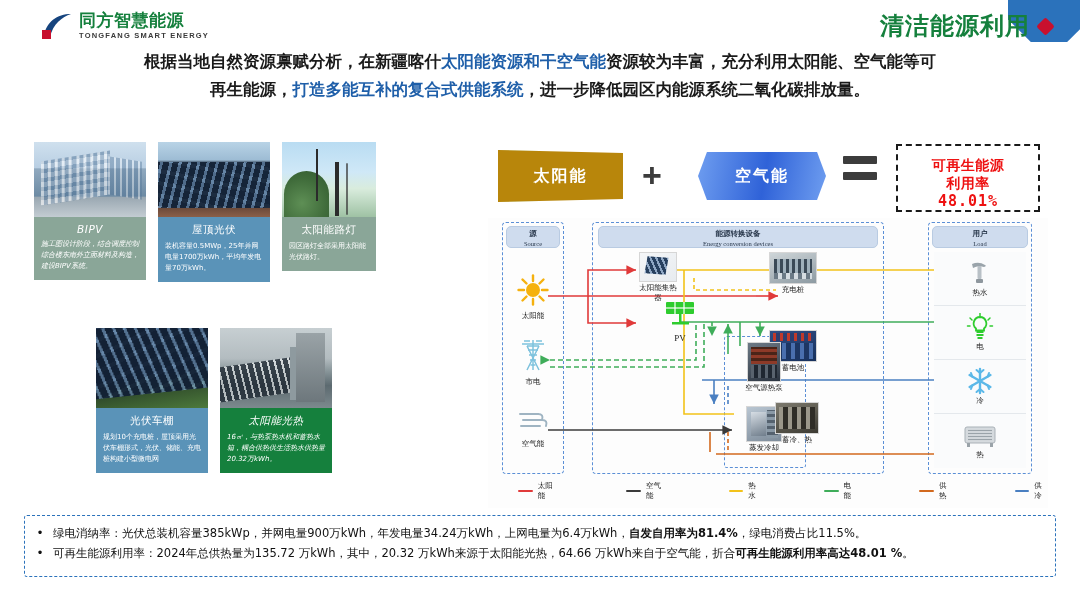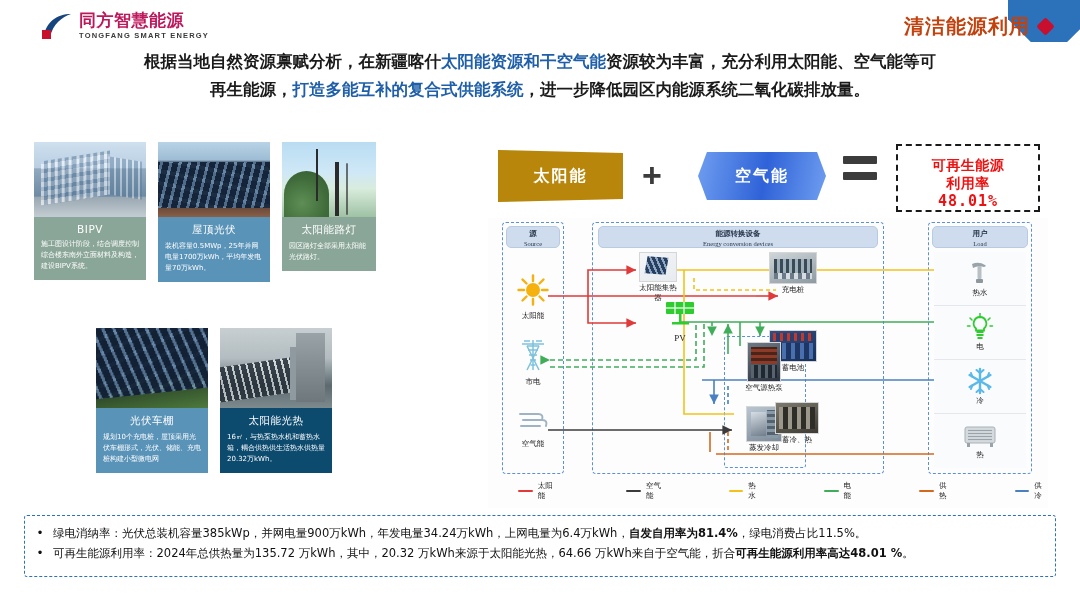--- a/index.html
+++ b/index.html
@@ -10,25 +10,25 @@
     overflow: hidden;
   }
   .slide { position: relative; width: 1080px; height: 602px; background:#fff; }
 
   
   .header { position:absolute; left:0; top:0; width:1080px; height:52px; }
   .logo-wrap { position:absolute; left:40px; top:11px; display:flex; align-items:center; }
   .logo-mark { position:relative; width:34px; height:30px; margin-right:5px; }
   .logo-mark svg { display:block; }
   .logo-txt { display:flex; flex-direction:column; justify-content:center; }
-  .logo-cn { font-size:17px; font-weight:bold; color:#be185d; letter-spacing:.5px; line-height:18px;
+  .logo-cn { font-size:17px; font-weight:bold; color:#15803d; letter-spacing:.5px; line-height:18px;
              font-family:Liberation Serif, serif;}
   .logo-en { font-size:7.5px; font-weight:bold; color:#3a3a3a; letter-spacing:1.2px; line-height:10px; margin-top:1px;}
   .hdr-right { position:absolute; right:24px; top:0; height:52px; display:flex; align-items:center; }
-  .hdr-title { font-size:20px; font-weight:bold; color:#c2410c; letter-spacing:1px;
+  .hdr-title { font-size:24px; font-weight:bold; color:#15803d; letter-spacing:1px;
                font-family:Liberation Serif, serif;}
   .hdr-diamond { width:13px; height:13px; background:#c8102e; transform:rotate(45deg); margin-left:9px; margin-right:4px; border-radius:2px;}
   .hdr-corner { position:absolute; right:0; top:0; width:72px; height:42px; overflow:hidden; }
   .hdr-corner:after { content:""; position:absolute; right:-8px; top:-34px; width:78px; height:78px;
                       background:#2b72bb; transform:rotate(45deg); }
 
   
   .lead { position:absolute; left:40px; top:48px; width:1000px; text-align:center;
           font-size:16.5px; line-height:28px; color:#1a1a1a; font-weight:bold;
           font-family:"DejaVu Sans","Liberation Sans",sans-serif;}
@@ -38,23 +38,23 @@
   .cards { position:absolute; left:34px; top:142px; width:344px; height:360px; }
   .card { position:absolute; overflow:hidden; }
   .card .photo { width:100%; height:75px; position:relative; overflow:hidden; }
   .card .body { padding:6px 7px 8px; color:#ffffff; text-align:center; }
   .card .ttl { font-size:10.5px; font-weight:normal; letter-spacing:.5px; margin-bottom:4px;
                font-family:"DejaVu Sans","Liberation Sans",sans-serif;}
   .card .desc { font-size:7px; line-height:11px; text-align:left;
                 font-family:"DejaVu Sans","Liberation Sans",sans-serif;}
   .card.green .body { background:#8aa698; }
   .card.blue  .body { background:#5a93b8; }
-  .card.green2 .body{ background:#0c4a6e; }
+  .card.green2 .body{ background:#15803d;font-style:italic; }
   .card.blue2  .body { background:#5a93b8; }
-  .c1 { left:0;    top:0;   width:112px; height:170px; }
+  .c1 { left:0;    top:0;   width:112px; height:170px;font-style:italic; }
   .c2 { left:124px;top:0;   width:112px; height:170px; }
   .c3 { left:248px;top:0;   width:94px;  height:170px; }
   .c4 { left:62px; top:186px; width:112px; height:172px; }
   .c5 { left:186px;top:186px; width:112px; height:172px; }
   .c4 .photo, .c5 .photo { height:80px; }
 
   
   .ph-bipv   { background:linear-gradient(180deg,#cfe0ee 0%,#b9cfe3 34%,#90a9bf 36%,#6d8ba4 72%,#9aa8b2 74%,#c3ccd2 100%); }
   .ph-bipv:before{content:"";position:absolute;left:6%;top:18%;width:62%;height:58%;
      background:repeating-linear-gradient(90deg,rgba(255,255,255,.42) 0 3px,rgba(90,125,160,.38) 3px 7px),

